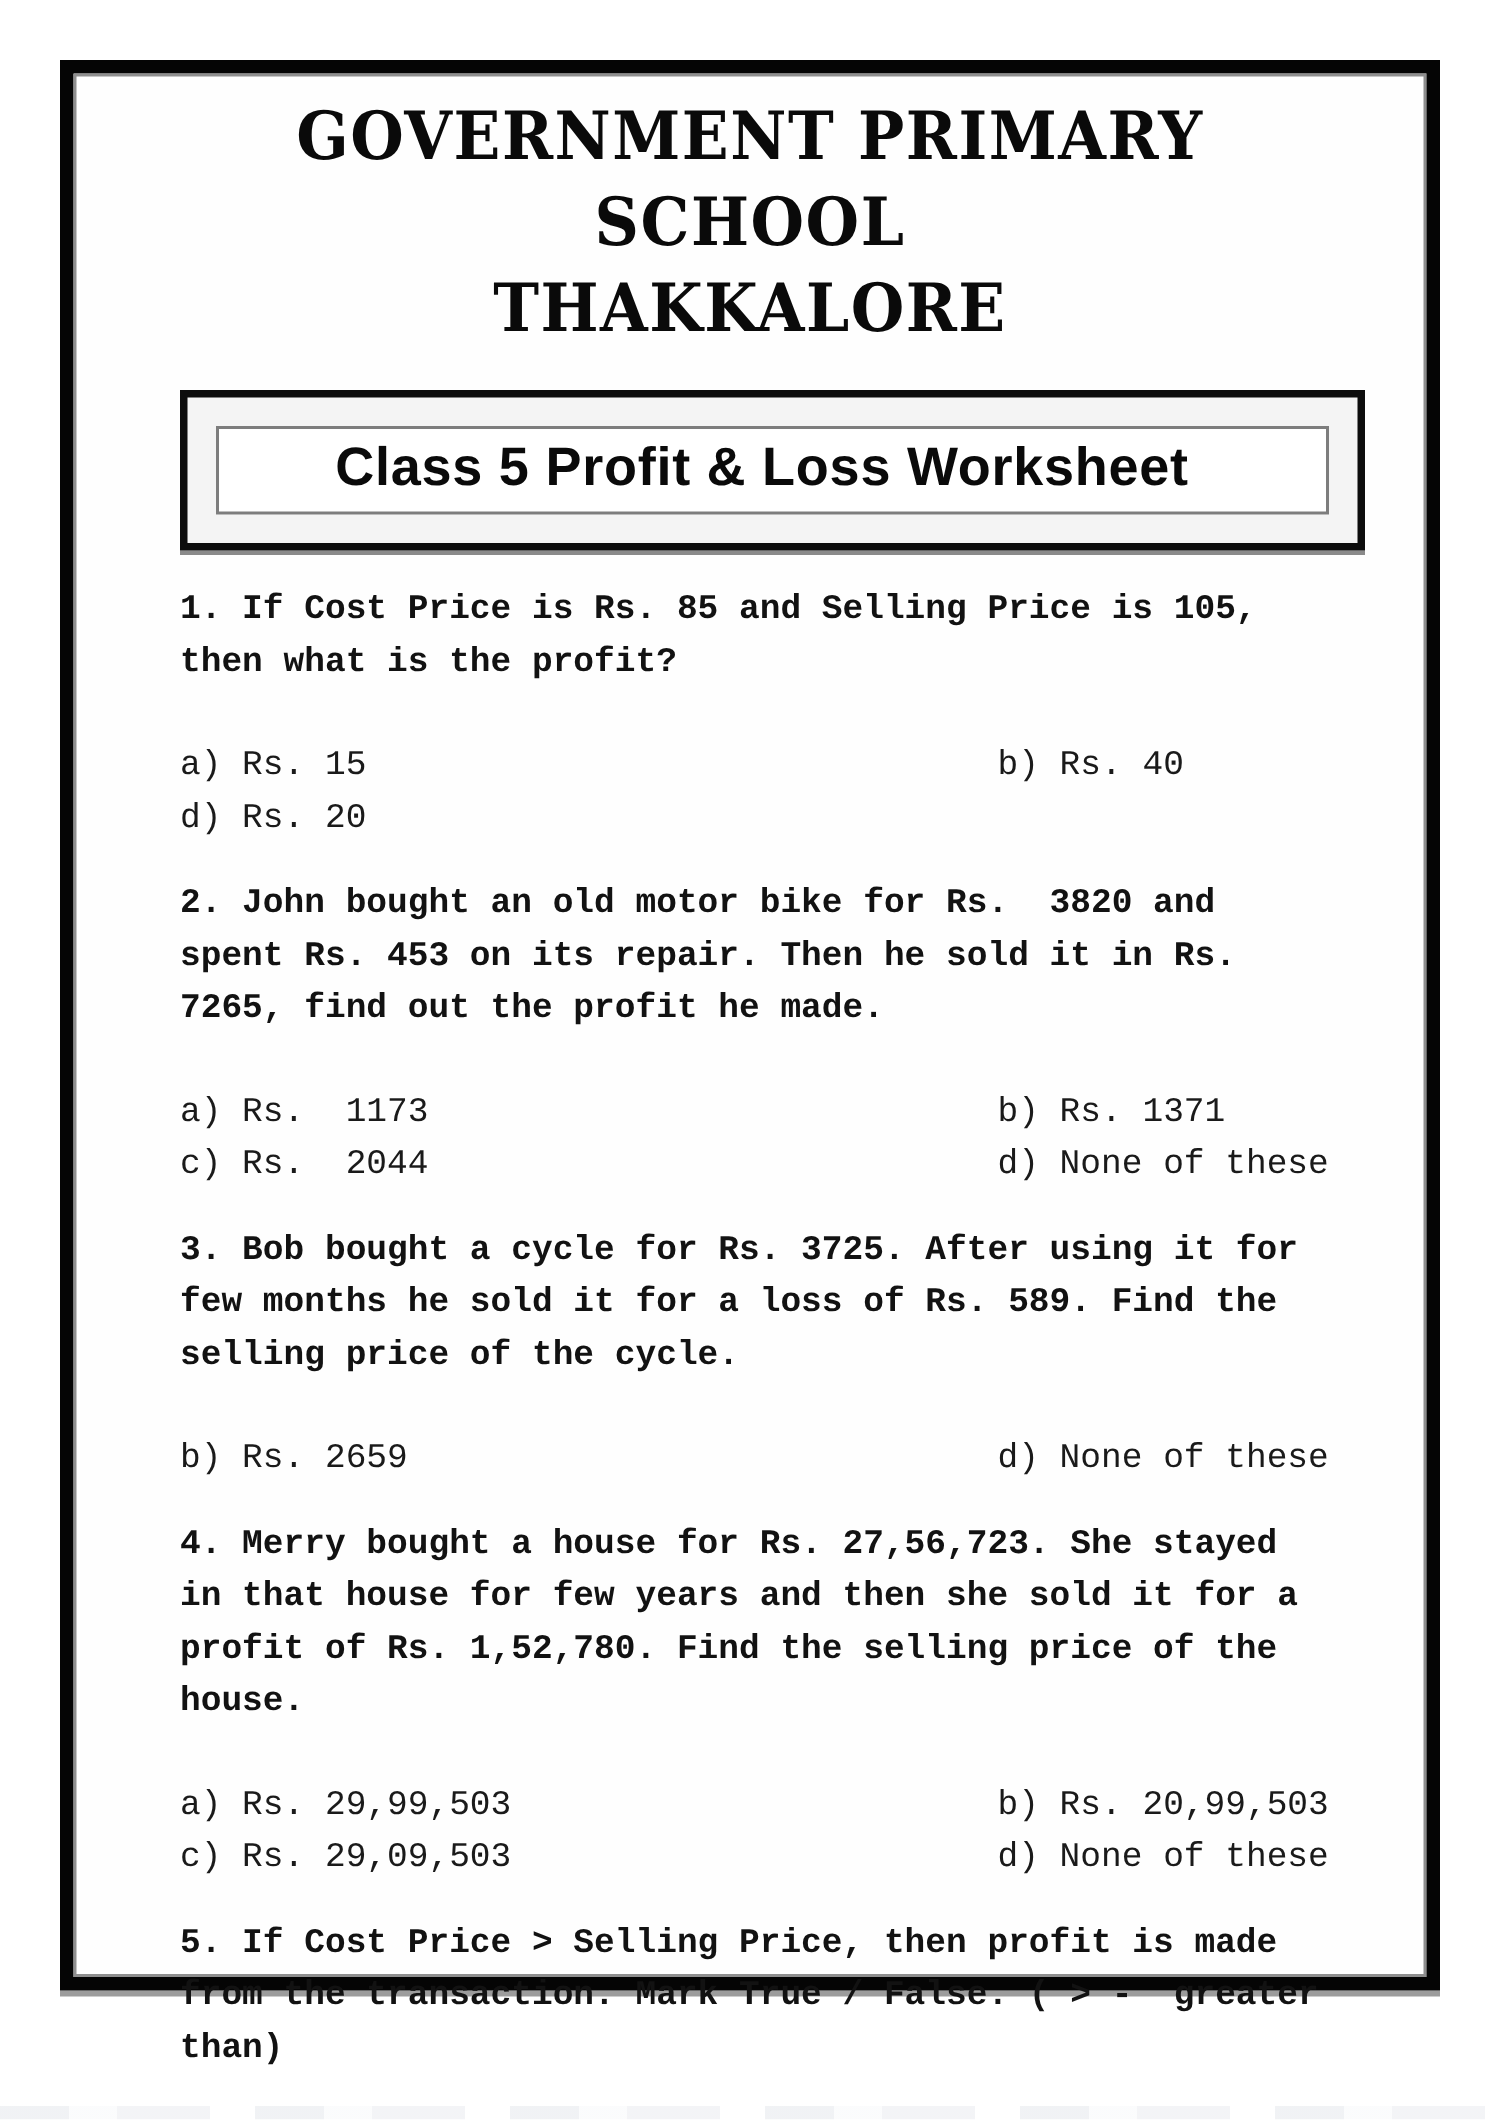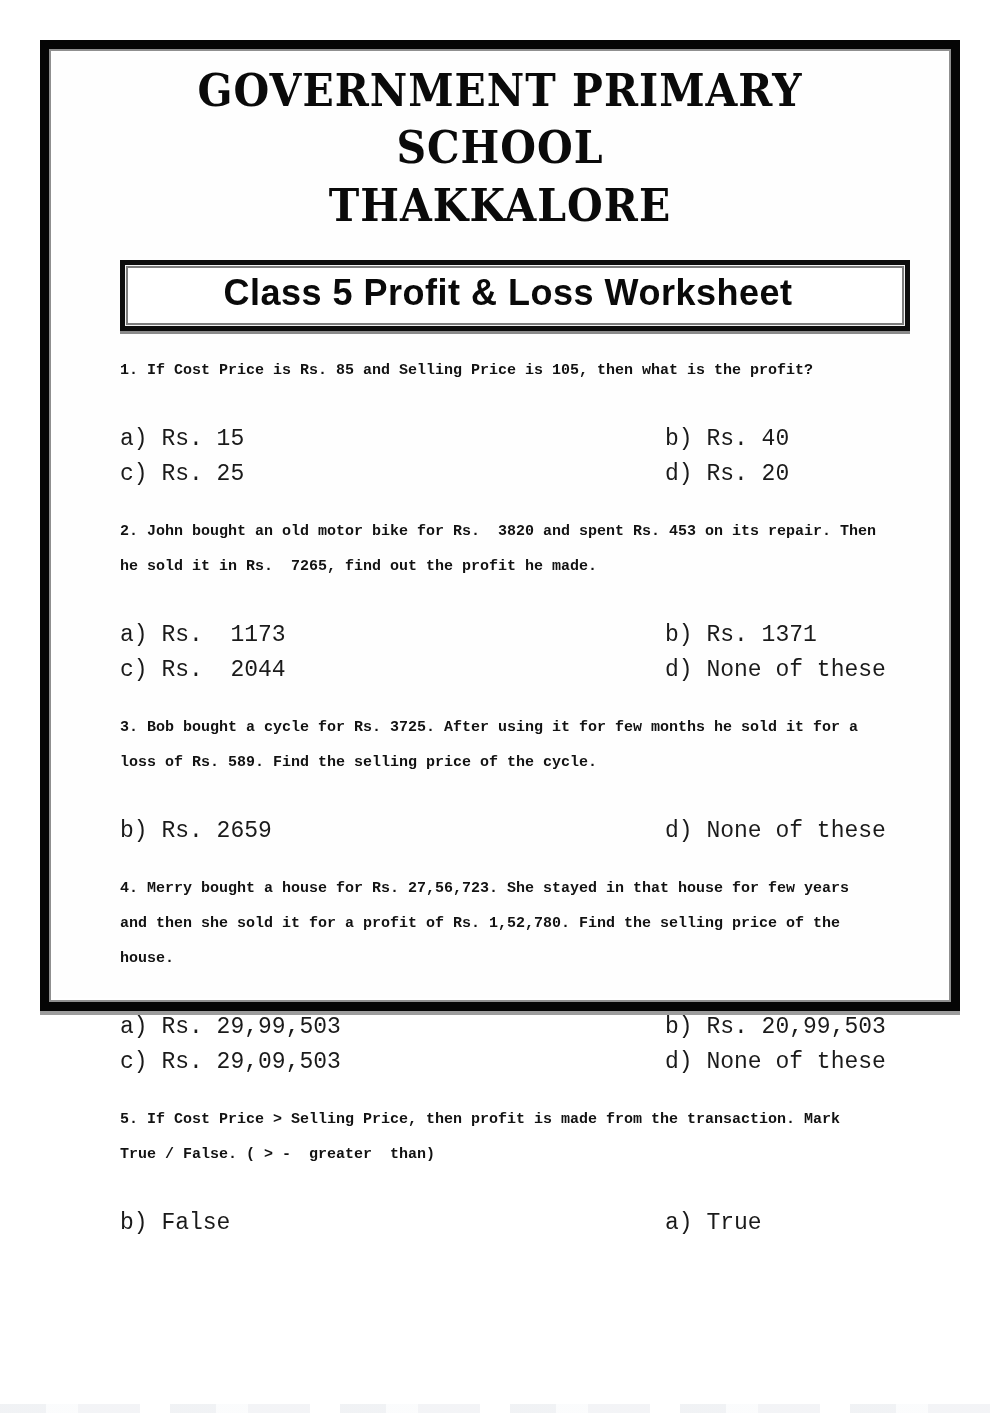--- a/index.html
+++ b/index.html
@@ -10,21 +10,21 @@
     position: relative;
     font-family: "Liberation Mono", monospace;
     color: #111111;
     overflow: hidden;
   }
   .page-frame {
     position: absolute;
     left: 40px;
     top: 40px;
     width: 920px;
-    height: 971px;
+    height: 1287px;
     border: 9px solid #050505;
     box-shadow: 0 4px 0 #9c9c9c, inset 0 0 0 2px #8f8f8f, inset 0 0 0 4px #ffffff;
     background: #fefefe;
   }
   .page-content {
     padding: 12px 71px 0 71px;
     height: 100%;
   }
   .school-name {
     text-align: center;
@@ -41,41 +41,41 @@
   }
   .worksheet-box {
     margin: 38px auto 0 auto;
     width: 790px;
     border: 5px solid #0d0d0d;
     background: #f4f4f4;
     box-shadow: 0 3px 0 #8a8a8a;
   }
   .worksheet-box-inner {
     border: 2px solid #7d7d7d;
-    margin: 1px;
+    margin: 19px;
     background: #ffffff;
     padding: 3px 14px 8px 0;
   }
   .worksheet-title {
     text-align: center;
     font-family: "Liberation Sans", sans-serif;
     font-weight: bold;
     font-size: 36px;
     line-height: 44px;
     color: #0a0a0a;
     letter-spacing: 0.5px;
   }
   .questions {
     margin-top: 22px;
   }
   .question { }
   .q-text {
     font-family: "Liberation Mono", monospace;
     font-weight: bold;
-    font-size: 15px;
+    font-size: 23px;
     line-height: 35px;
     white-space: pre-wrap;
     color: #121212;
     margin: 0 0 34px 0;
   }
   .options {
     display: grid;
     grid-template-columns: 545px 1fr;
     font-family: "Liberation Mono", monospace;
     font-weight: normal;
@@ -120,21 +120,20 @@
         <div class="worksheet-title">Class 5 Profit &amp; Loss Worksheet</div>
       </div>
     </div>
 
     <div class="questions">
   <section class="question">
     <p class="q-text">1. If Cost Price is Rs. 85 and Selling Price is 105, then what is the profit?</p>
     <div class="options">
             <div class="option">a) Rs. 15</div>
             <div class="option">b) Rs. 40</div>
-            <div class="option">c) Rs. 25</div>
             <div class="option">d) Rs. 20</div>
           </div>
   </section>
 
   <section class="question">
     <p class="q-text">2. John bought an old motor bike for Rs.  3820 and spent Rs. 453 on its repair. Then he sold it in Rs.  7265, find out the profit he made.</p>
     <div class="options">
             <div class="option">a) Rs.  1173</div>
             <div class="option">b) Rs. 1371</div>
             <div class="option">c) Rs.  2044</div>

